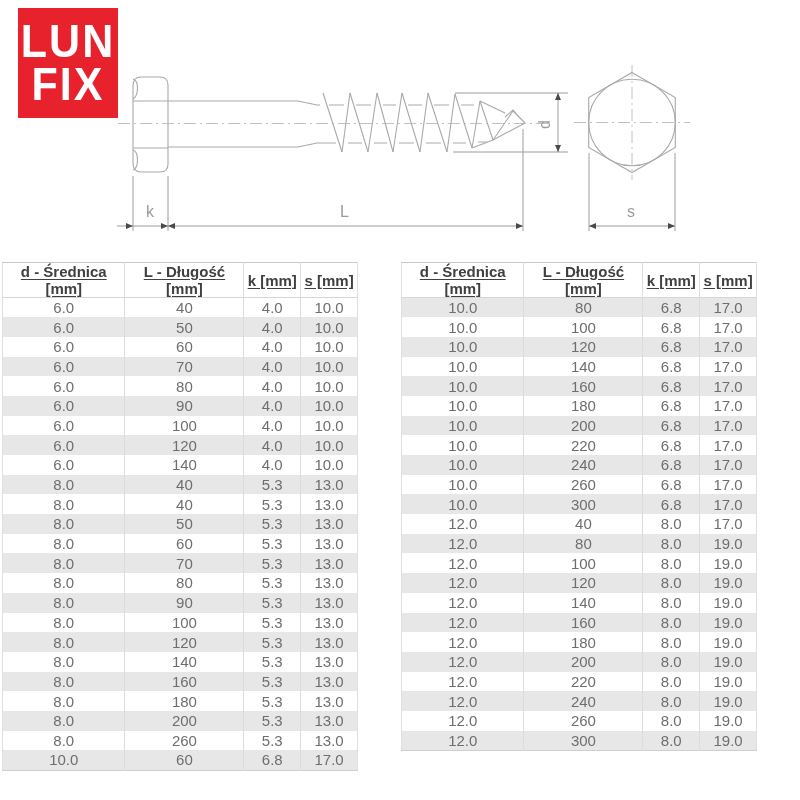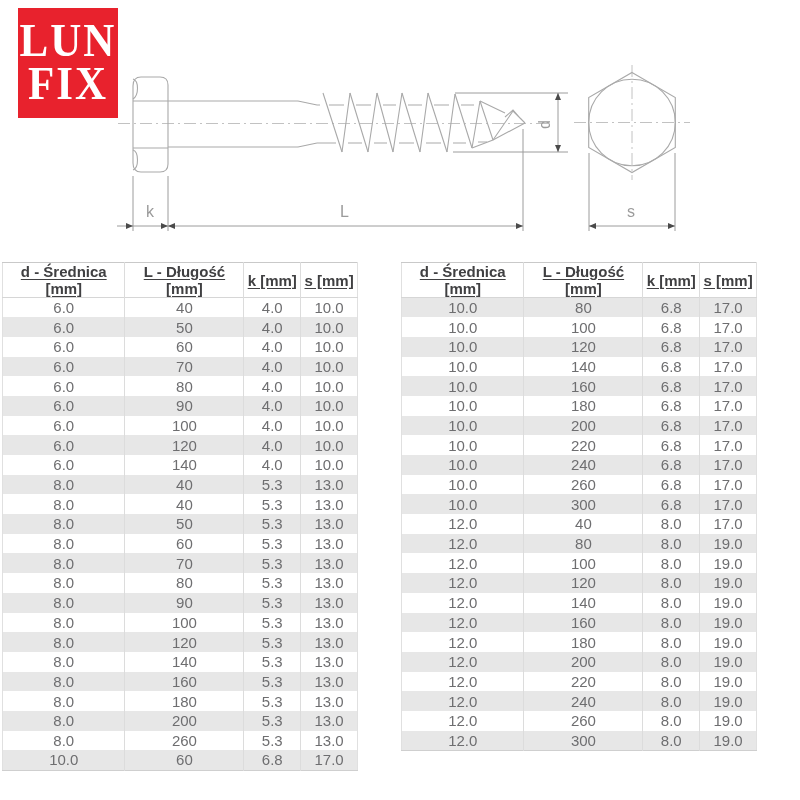--- a/index.html
+++ b/index.html
@@ -3,21 +3,21 @@
 <meta charset="utf-8">
 <style>
   html,body{margin:0;padding:0;background:#ffffff;}
   .page{position:relative;width:800px;height:800px;background:#fff;overflow:hidden;
         font-family:"Liberation Sans",sans-serif;}
 
   
   .logo{position:absolute;left:18px;top:8px;width:100px;height:110px;background:#e8222d;
         color:#fff;display:flex;flex-direction:column;align-items:center;justify-content:center;
         font-weight:700;font-size:43px;line-height:.99;letter-spacing:2px;
-        transform-origin:top left;font-family:Liberation Serif, serif;}
+        transform-origin:top left;}
   .logo span{display:block;transform:scaleY(1.06);}
 
   
   .drawing{position:absolute;left:0;top:0;width:800px;height:258px;}
   .obj{stroke:#a9a9a9;stroke-width:1.1;fill:none;}
   .dim{stroke:#9c9c9c;stroke-width:1;fill:none;}
   .cl{stroke:#c2c2c2;stroke-width:1;fill:none;stroke-dasharray:12 4 2 4;}
   .arr{fill:#4a4a4a;stroke:none;}
   .dimtxt{fill:#9b9b9b;font-size:16px;font-family:"Liberation Sans",sans-serif;}
 

